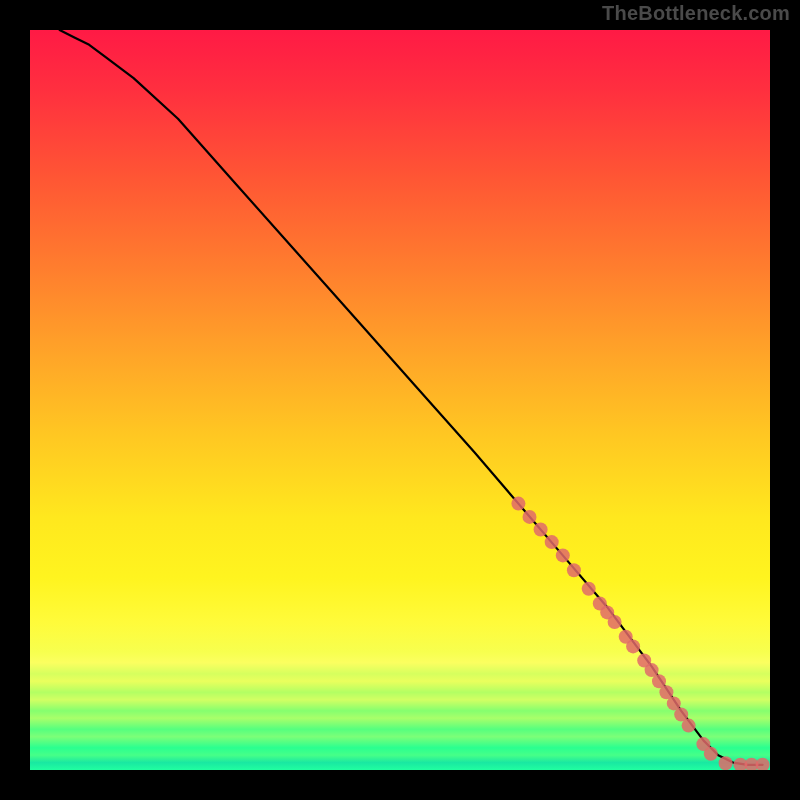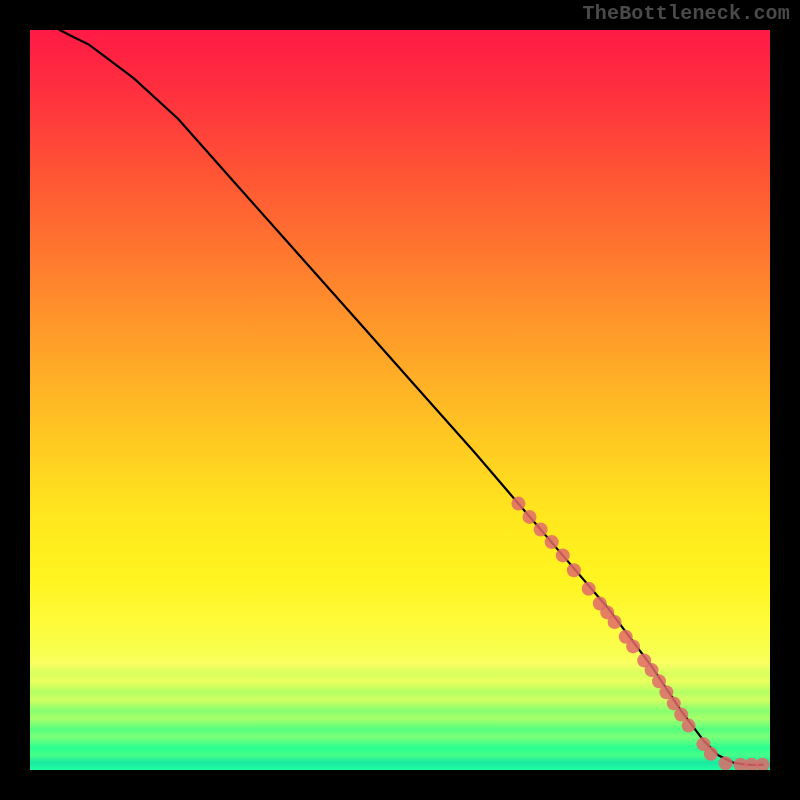--- a/index.html
+++ b/index.html
@@ -19,21 +19,20 @@
   }
   .watermark {
     position: absolute;
     top: 2px;
     right: 10px;
     color: #4a4a4a;
     font-size: 20px;
     font-weight: 600;
     letter-spacing: 0.2px;
     z-index: 5;
-    font-family: Liberation Mono, monospace;
   }
   .plot-area {
     position: absolute;
     left: 30px;
     top: 30px;
     width: 740px;
     height: 740px;
     overflow: hidden;
   }
   

